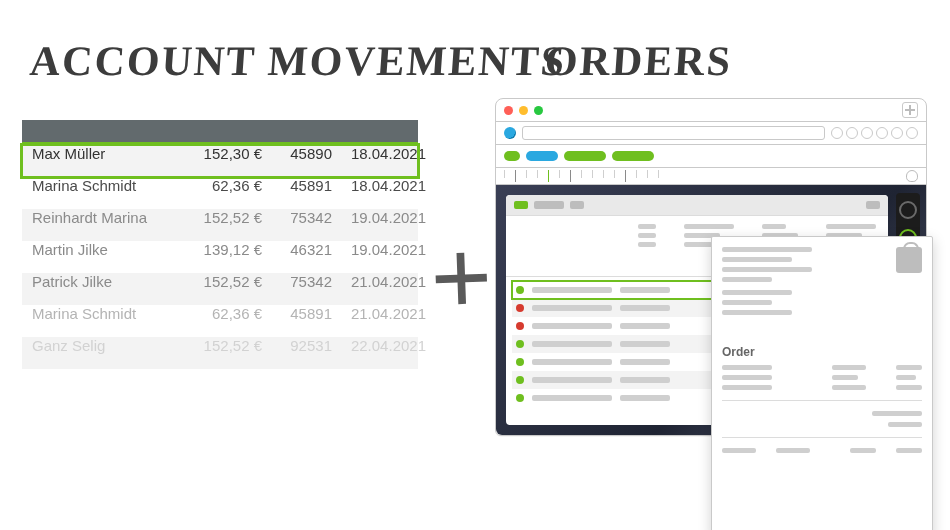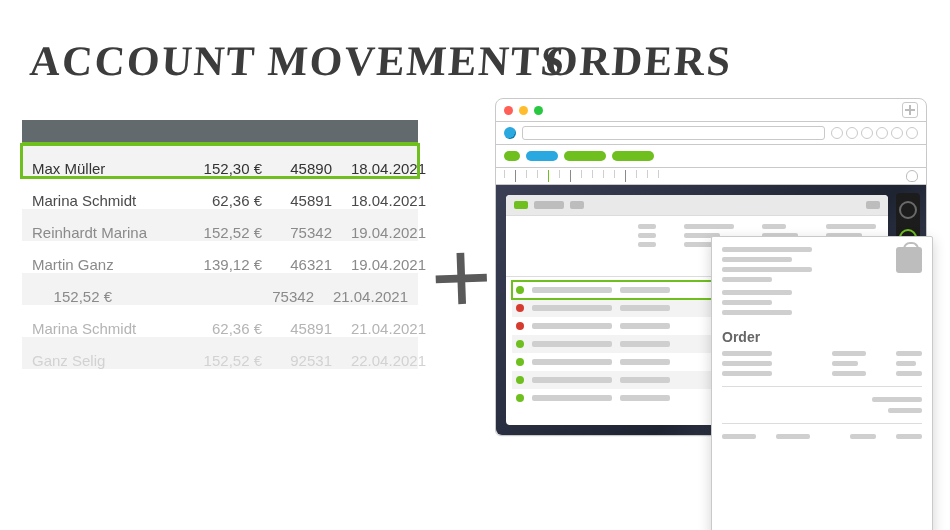--- a/index.html
+++ b/index.html
@@ -28,21 +28,21 @@
     font-size:42px;
     transform:skewX(-4deg);
     line-height:1;
   }
   .h.acc{position:absolute;left:30px;top:40px;}
   .h.ord{position:absolute;left:545px;top:40px;}
 
   
   .table{position:absolute;left:22px;top:120px;width:396px;}
   .thead{height:22px;background:#626a6d;border-bottom:3px solid var(--green);}
-  .row{display:flex;align-items:flex-end;height:32px;padding:0 10px;font-size:15px;}
+  .row{display:flex;align-items:flex-start;height:32px;padding:0 10px;font-size:15px;}
   .row:nth-child(odd){background:var(--row-alt);}
   .row:nth-child(even){background:#fff;}
   .c-name{flex:0 0 150px;}
   .c-amt{flex:0 0 80px;text-align:right;}
   .c-id{flex:0 0 70px;text-align:right;margin-left:auto;}
   .c-date{flex:0 0 86px;text-align:right;margin-left:8px;}
   .sel{outline:3px solid var(--green);outline-offset:-1px;color:#333;}
   .fade1{color:#8a8a8a;}
   .fade2{color:#b4b4b4;}
   .fade3{color:#d2d2d2;}
@@ -122,21 +122,21 @@
   .doc{
     position:absolute;right:-8px;top:138px;width:200px;height:280px;background:#fff;border:1px solid var(--stroke);
     box-shadow:0 4px 14px rgba(0,0,0,.18);border-radius:2px;padding:10px;
   }
   .doc .doch{display:flex;align-items:flex-start;gap:8px;}
   .doc .dcol{display:flex;flex-direction:column;gap:5px;}
   .line{height:5px;background:#cfcfcf;border-radius:2px;}
   .line.w90{width:90px}.line.w70{width:70px}.line.w50{width:50px}.line.w34{width:34px}.line.w26{width:26px}.line.w20{width:20px}
   .bag{width:26px;height:26px;background:#bdbdbd;border-radius:3px;position:relative;margin-left:auto;}
   .bag::before{content:"";position:absolute;left:7px;top:-5px;width:12px;height:8px;border:2px solid #bdbdbd;border-bottom:none;border-radius:7px 7px 0 0;}
-  .doc h4{font-size:14px;color:#666;margin:14px 0 6px;font-weight:600;}
+  .doc h4{font-size:12px;color:#666;margin:30px 0 6px;font-weight:600;}
   .doc .grid{display:flex;gap:30px;}
   .doc .sep{height:1px;background:var(--panel-dk);margin:10px 0;}
   .doc .ritems{display:flex;flex-direction:column;gap:6px;align-items:flex-end;}
 </style>
 </head>
 <body>
 
 <div class="canvas">
 
   <div class="h acc">Account movements</div>
@@ -157,26 +157,27 @@
           <span class="c-id">45891</span>
           <span class="c-date">18.04.2021</span>
         </div>
         <div class="row fade1">
           <span class="c-name">Reinhardt Marina</span>
           <span class="c-amt">152,52 €</span>
           <span class="c-id">75342</span>
           <span class="c-date">19.04.2021</span>
         </div>
         <div class="row fade1">
-          <span class="c-name">Martin Ganz</span>
+          <span class="c-name">Martin Jilke</span>
           <span class="c-amt">139,12 €</span>
           <span class="c-id">46321</span>
           <span class="c-date">19.04.2021</span>
         </div>
         <div class="row fade1">
+          <span class="c-name">Patrick Jilke</span>
           <span class="c-amt">152,52 €</span>
           <span class="c-id">75342</span>
           <span class="c-date">21.04.2021</span>
         </div>
         <div class="row fade2">
           <span class="c-name">Marina Schmidt</span>
           <span class="c-amt">62,36 €</span>
           <span class="c-id">45891</span>
           <span class="c-date">21.04.2021</span>
         </div>

